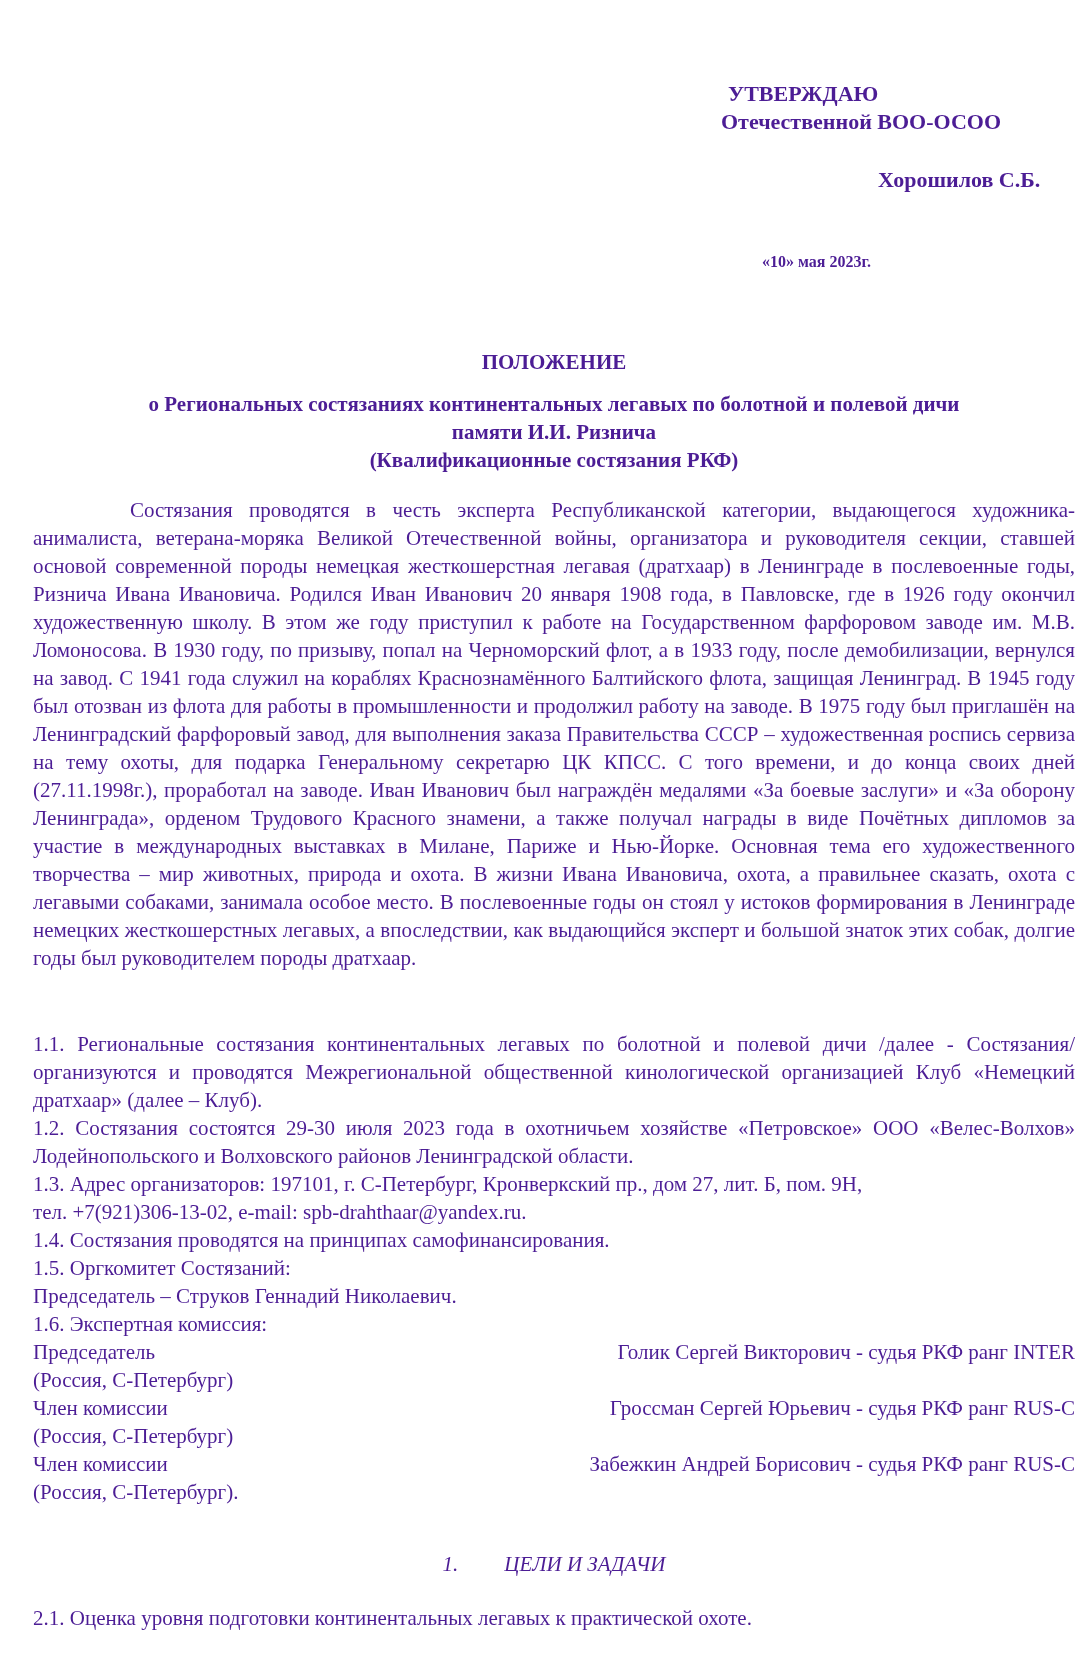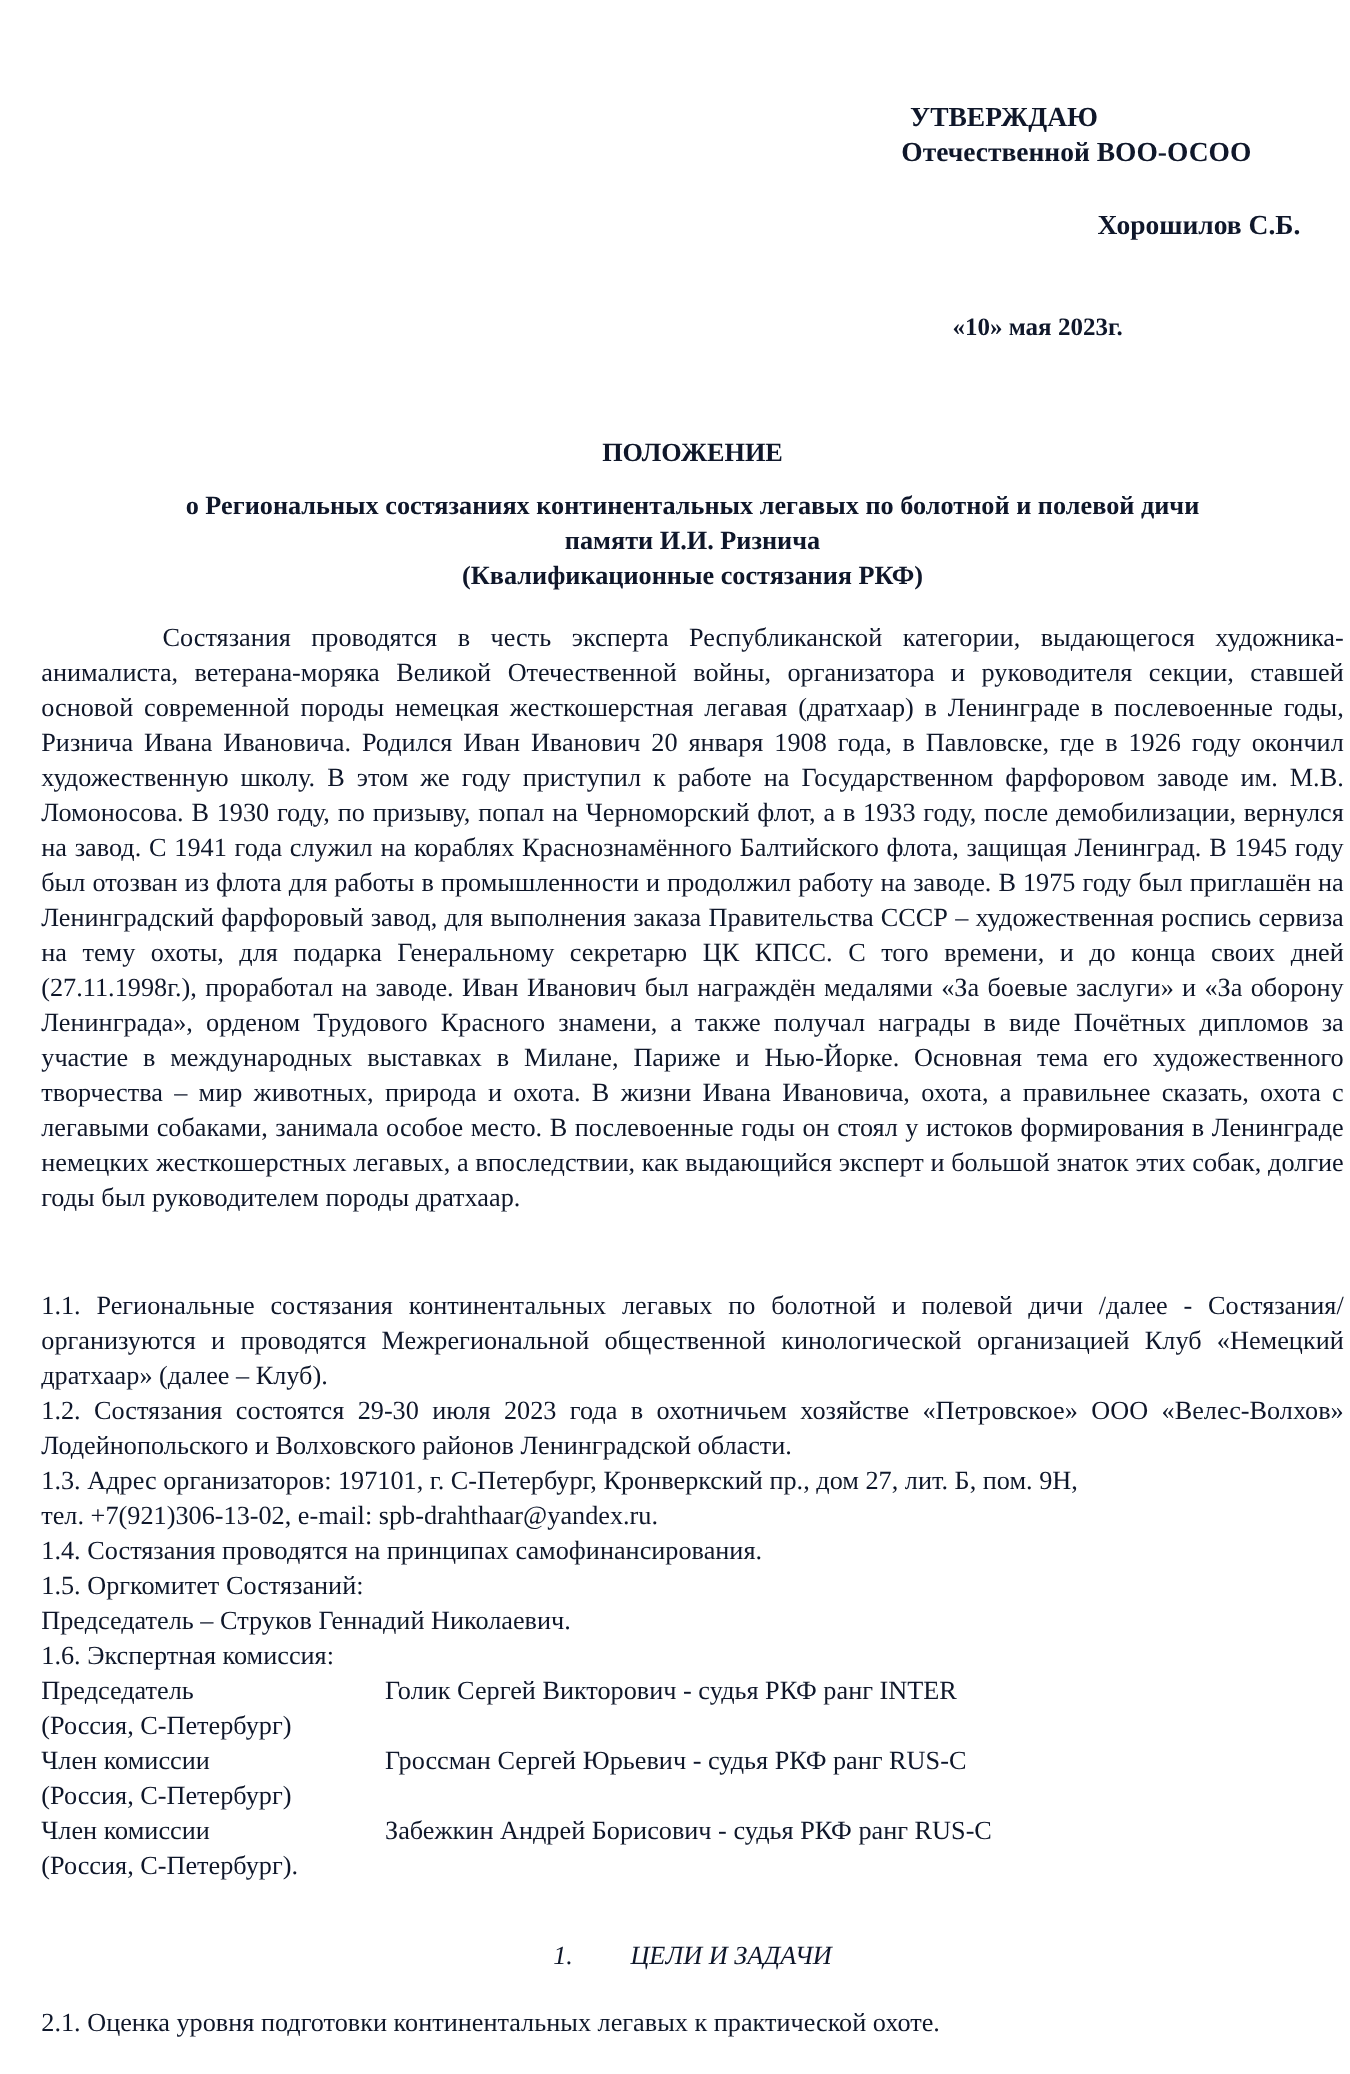--- a/index.html
+++ b/index.html
@@ -6,36 +6,36 @@
     margin: 0;
     padding: 0;
     background: #ffffff;
   }
   .page {
     position: relative;
     width: 1080px;
     height: 1659px;
     margin: 0 auto;
     background: #ffffff;
-    color: #0f172a;
+    color: #4c1d95;
     font-family: "Liberation Serif", "DejaVu Serif", serif;
     font-size: 21px;
     line-height: 28px;
     box-sizing: border-box;
     padding: 80px 5px 0 33px;
     overflow: hidden;
   }
   .approval-block {
     font-weight: bold;
     font-size: 22px;
   }
   .approval-line-1 { margin-left: 695px; }
   .approval-line-2 { margin-left: 688px; }
   .signatory { margin-left: 845px; margin-top: 30px; font-weight: bold; font-size: 22px; }
-  .approval-date { margin-left: 729px; margin-top: 54px; font-weight: bold; font-size: 20px; }
+  .approval-date { margin-left: 729px; margin-top: 54px; font-weight: bold; font-size: 16px; }
   .doc-title {
     text-align: center;
     font-weight: bold;
     font-size: 21px;
     margin-top: 72px;
   }
   .doc-subtitle {
     text-align: center;
     font-weight: bold;
     margin-top: 14px;
@@ -50,21 +50,21 @@
   .section-heading.goals .sec-num { margin-right: 46px; }
   .intro-paragraph {
     margin-top: 22px;
     text-align: justify;
     text-indent: 97px;
   }
   .clauses { margin-top: 58px; }
   .clause-justified { text-align: justify; }
   .commission-row { display: flex; }
   .commission-role { width: 275px; flex: 0 0 275px; }
-  .commission-name { flex: 1; }
+  .commission-name { flex: 1; text-align: right; }
   .clause-2-1 { margin-top: 26px; }
 </style>
 </head>
 <body>
 
 <div class="page">
 
   <div class="approval-block">
     <div class="approval-line-1">УТВЕРЖДАЮ</div>
     <div class="approval-line-2">Отечественной ВОО-ОСОО</div>

